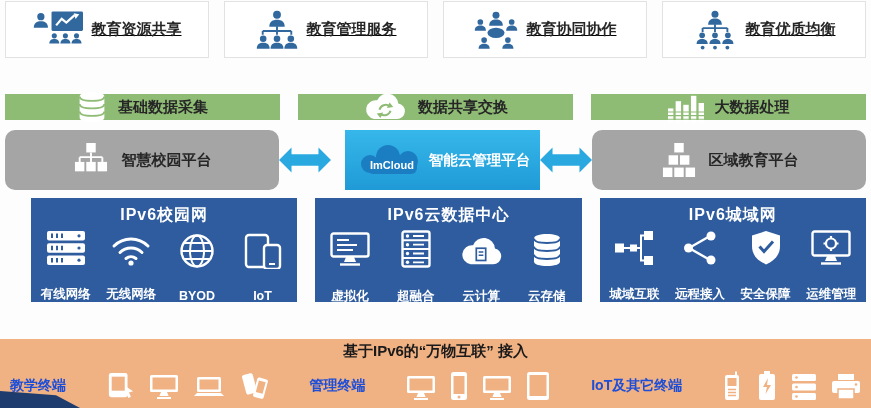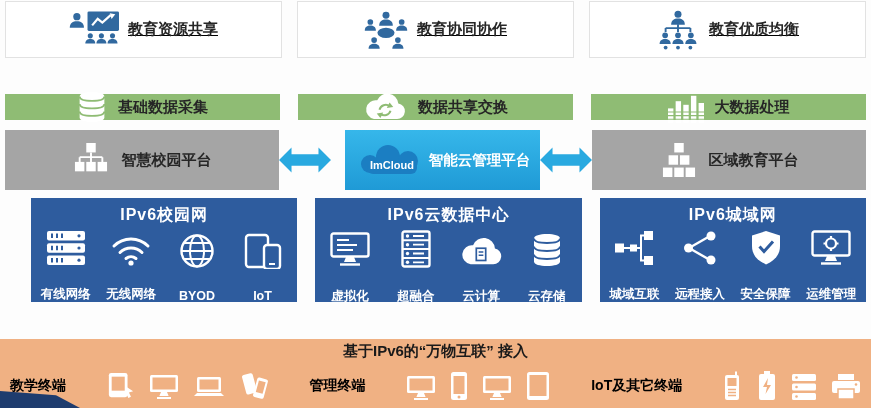--- a/index.html
+++ b/index.html
@@ -8,36 +8,36 @@
   .row{position:absolute;left:5px;right:5px;display:flex;}
   
   .row1{top:1px;height:57px;gap:15px;text-decoration:underline;}
   .app-box{flex:1;background:#ffffff;border:1px solid #e2e2e2;display:flex;align-items:center;justify-content:center;gap:9px;color:#31699f;}
   .label-dark{color:#262626;font-weight:bold;font-size:15px;white-space:nowrap;}
   
   .row2{top:70px;height:50px;gap:18px;}
   .green-box{flex:1;background:#8fbc74;display:flex;align-items:center;justify-content:center;gap:11px;color:#ffffff;margin-top:24px;}
   
   .row3{top:130px;height:60px;align-items:center;}
-  .gray-box{width:calc((100% - 36px)/3);height:100%;background:#a5a5a5;display:flex;align-items:center;justify-content:center;gap:11px;color:#ffffff;}
+  .gray-box{width:calc((100% - 36px)/3);height:100%;background:#a5a5a5;display:flex;align-items:center;justify-content:center;gap:11px;color:#ffffff;border-radius:10px;}
   .arrow-cell{flex:1;display:flex;align-items:center;justify-content:center;}
   .cloud-box{width:196px;height:100%;background:linear-gradient(180deg,#36b7ea,#1f9ad6);display:flex;align-items:center;justify-content:center;gap:0;margin-left:14px;}
   .cloud-label{color:#ffffff;font-weight:bold;font-size:14.5px;white-space:nowrap;}
   
   .row4{top:198px;height:104px;gap:18px;padding-left:26px;}
   .blue-box{flex:1;background:#2e5c9e;display:flex;flex-direction:column;padding:7px 2px 9px;}
   .blue-title{text-align:center;color:#ffffff;font-weight:bold;font-size:16px;letter-spacing:1px;}
   .blue-items{display:flex;flex:1;margin-top:4px;}
   .blue-item{flex:1;display:flex;flex-direction:column;align-items:center;justify-content:flex-end;gap:20px;color:#ffffff;}
   .blue-item .ilabel{font-size:12.5px;font-weight:bold;white-space:nowrap;}
   
   .band{position:absolute;left:0;right:0;top:339px;height:77px;background:#f0b183;display:flex;flex-direction:column;}
   .band-title{text-align:center;color:#1a1a1a;font-weight:bold;font-size:15px;margin-top:3px;}
   .band-row{flex:1;display:flex;align-items:center;justify-content:space-between;padding:0 10px 5px;}
-  .band-label{color:#000000;font-weight:bold;font-size:14px;white-space:nowrap;}
+  .band-label{color:#1d4ed8;font-weight:bold;font-size:14px;white-space:nowrap;}
   .band-icons{display:flex;align-items:flex-end;gap:14px;}
   .corner{position:absolute;left:0;bottom:0;width:80px;height:17px;background:#1e3c6e;clip-path:polygon(0 0,70% 25%,100% 100%,0 100%);}
   .ic{display:block;}
   .ic-wrap{display:flex;align-items:center;justify-content:center;}
   .hidden-defs{position:absolute;width:0;height:0;overflow:hidden;}
 </style>
 </head>
 <body>
 
 <svg class="hidden-defs" aria-hidden="true">
@@ -59,20 +59,32 @@
           <polygon points="44,2 50,3 46,8" fill="#fff"></polygon>
           <use href="#person" x="0" y="1" width="17" height="17"></use>
           <use href="#person" x="17" y="23" width="12" height="12"></use>
           <use href="#person" x="29" y="23" width="12" height="12"></use>
           <use href="#person" x="41" y="23" width="12" height="12"></use>
         </svg>
       </span>
       <span class="label-dark">教育资源共享</span>
     </div>
 
+    <div class="app-box">
+      <span class="ic-wrap">
+        <svg class="ic" width="42" height="40" viewBox="0 0 44 42" fill="currentColor">
+          <use href="#person" x="13" y="0" width="18" height="18"></use>
+          <path d="M22 17 V22 M7 22 H37 M7 22 V26 M22 22 V26 M37 22 V26" stroke="currentColor" stroke-width="2" fill="none"></path>
+          <use href="#person" x="0" y="26" width="15" height="15"></use>
+          <use href="#person" x="14.5" y="26" width="15" height="15"></use>
+          <use href="#person" x="29" y="26" width="15" height="15"></use>
+        </svg>
+      </span>
+      <span class="label-dark">教育管理服务</span>
+    </div>
 
     <div class="app-box">
       <span class="ic-wrap">
         <svg class="ic" width="44" height="38" viewBox="0 0 46 40" fill="currentColor">
           <ellipse cx="23" cy="23" rx="9" ry="5.5"></ellipse>
           <use href="#person" x="15" y="0" width="16" height="16"></use>
           <use href="#person" x="0" y="8" width="13" height="13"></use>
           <use href="#person" x="33" y="8" width="13" height="13"></use>
           <use href="#person" x="4" y="27" width="13" height="13"></use>
           <use href="#person" x="29" y="27" width="13" height="13"></use>

